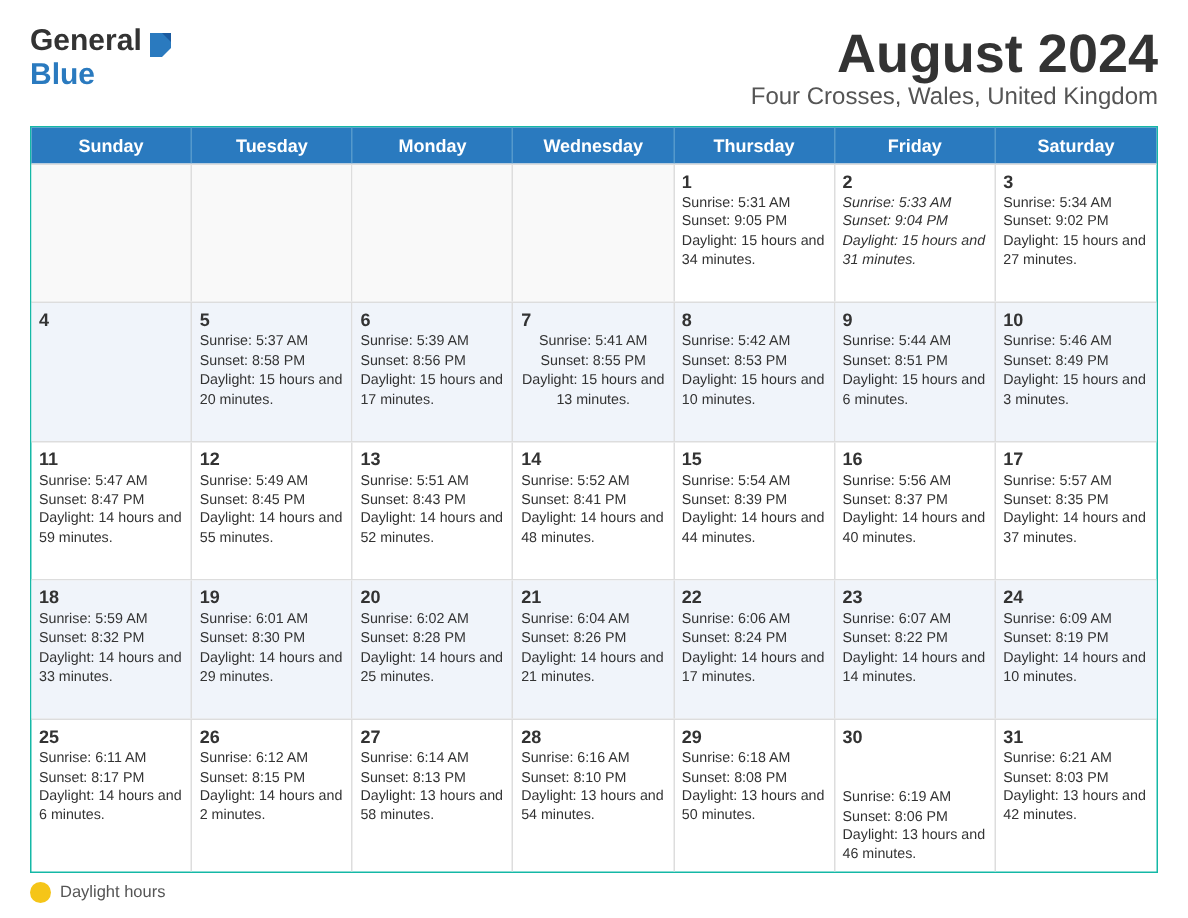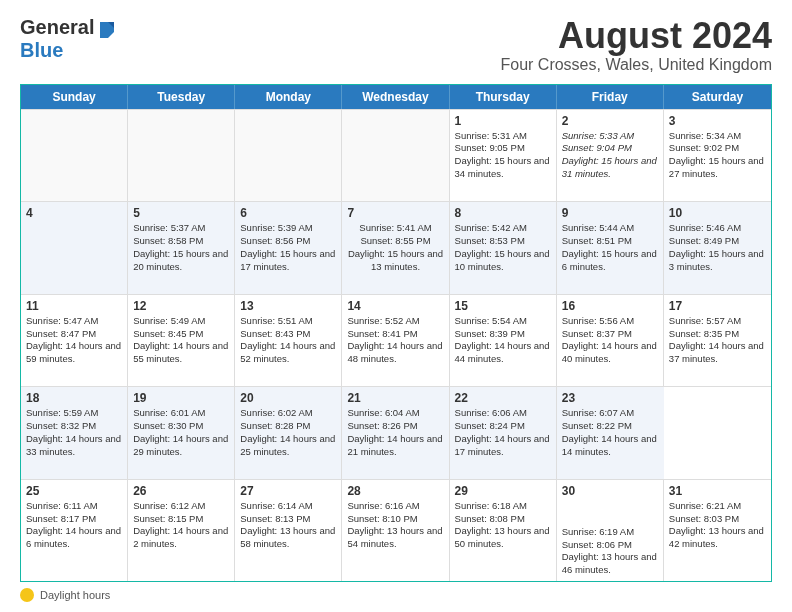--- a/index.html
+++ b/index.html
@@ -295,20 +295,26 @@
             <div class="day-info" style="white-space: pre-line;">Sunrise: 6:06 AM
 Sunset: 8:24 PM
 Daylight: 14 hours and 17 minutes.</div>
           </div>
           <div class="cal-cell alt-row">
             <span class="day-num">23</span>
             <div class="day-info" style="white-space: pre-line;">Sunrise: 6:07 AM
 Sunset: 8:22 PM
 Daylight: 14 hours and 14 minutes.</div>
           </div>
+          <div class="cal-cell alt-row">
+            <span class="day-num">24</span>
+            <div class="day-info" style="white-space: pre-line;">Sunrise: 6:09 AM
+Sunset: 8:19 PM
+Daylight: 14 hours and 10 minutes.</div>
+          </div>
         </div>
         <div class="cal-row">
           <div class="cal-cell">
             <span class="day-num">25</span>
             <div class="day-info" style="white-space: pre-line;">Sunrise: 6:11 AM
 Sunset: 8:17 PM
 Daylight: 14 hours and 6 minutes.</div>
           </div>
           <div class="cal-cell">
             <span class="day-num">26</span>

